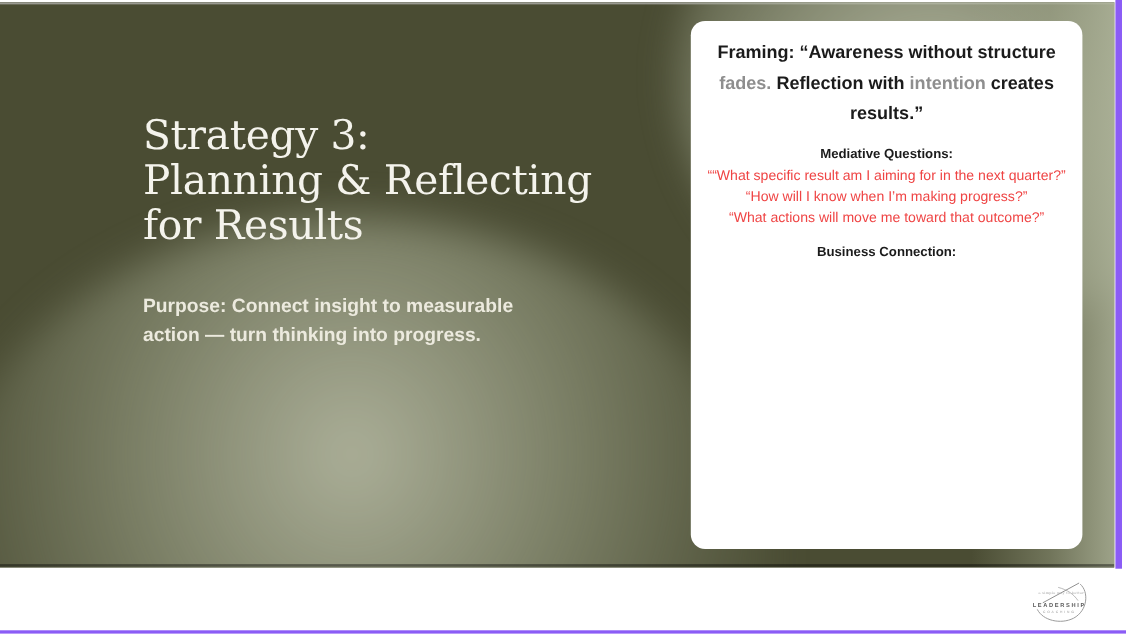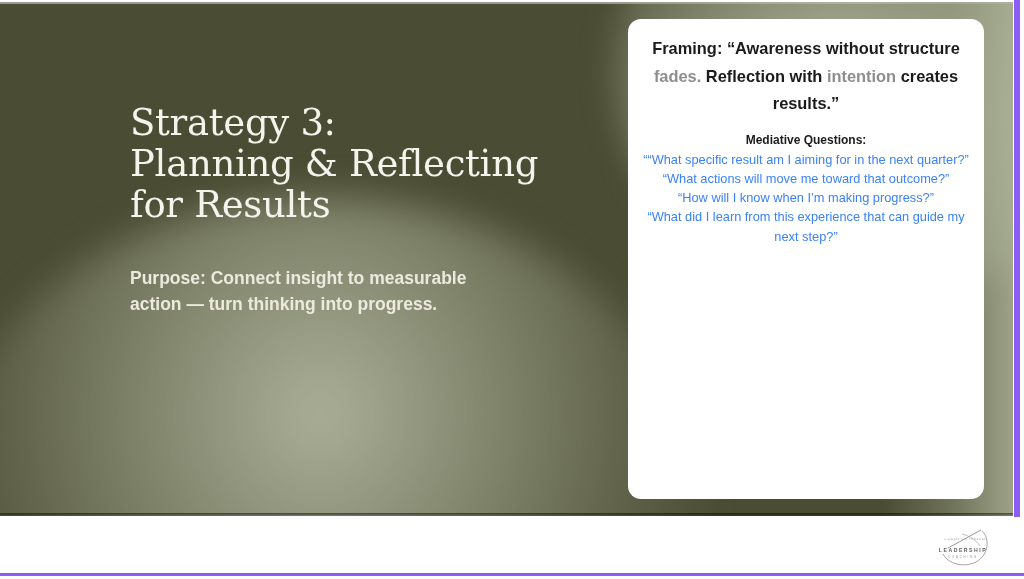--- a/index.html
+++ b/index.html
@@ -156,21 +156,21 @@
     font-size: 12px;
     font-weight: bold;
     color: #1b1b1b;
     line-height: 18px;
     margin-bottom: 1px;
   }
 
   .card-body {
     font-size: 12.8px;
     line-height: 19.3px;
-    color: #3b82f6;
+    color: #ef4444;
     font-weight: 400;
     padding: 0 1px;
   }
 
   .card-body p { margin: 0; }
 
   .card-gap { height: 13px; }
 
   
   .bottom-bar {
@@ -240,27 +240,27 @@
     <div class="content-card">
 
       <div class="card-framing">
         <span>Framing: “Awareness without structure </span><span class="soft">fades.</span><span> Reflection with </span><span class="soft">intention</span><span> creates results.”</span>
       </div>
 
       <div class="card-section-head">Mediative Questions:</div>
 
       <div class="card-body">
         <p>““What specific result am I aiming for in the next quarter?”</p>
+        <p>“How will I know when I’m making progress?”</p>
         <p>“What actions will move me toward that outcome?”</p>
-        <p>“How will I know when I’m making progress?”</p>
-        <p>“What did I learn from this experience that can guide my next step?”</p>
       </div>
 
       <div class="card-gap"></div>
 
+      <div class="card-section-head">Business Connection:</div>
 
 
     </div>
 
     <div class="slide-baseline"></div>
   </div>
 
   <div class="bottom-bar">
     <div class="logo-block">
       <svg width="78" height="48" viewBox="0 0 78 48">

